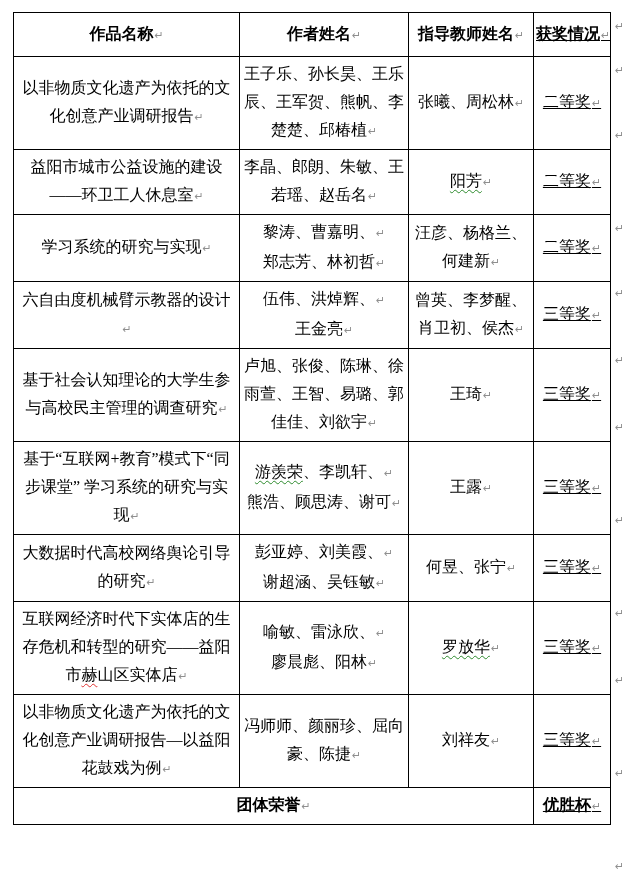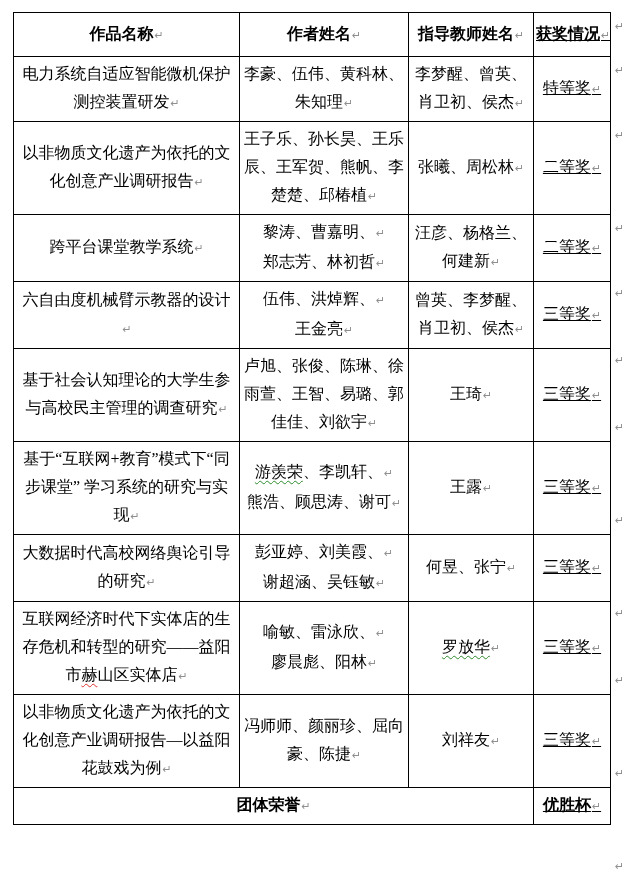--- a/index.html
+++ b/index.html
@@ -65,49 +65,49 @@
       <tr>
         <th><span>作品名称</span><span class="pmark">↵</span></th>
         <th><span>作者姓名</span><span class="pmark">↵</span></th>
         <th><span>指导教师姓名</span><span class="pmark">↵</span></th>
         <th class="award"><span>获奖情况</span><span class="pmark">↵</span></th>
       </tr>
     </thead>
     <tbody>
         <tr>
           <td class="title">
-            <div><span>电力系统自适应智能微机保护测控装置研发</span><span class="pmark">↵</span></div>
-          </td>
-          <td class="authors">
-            <div><span>李豪、伍伟、黄科林、朱知理</span><span class="pmark">↵</span></div>
-          </td>
-          <td class="teachers">
-            <div><span>李梦醒、曾英、肖卫初、侯杰</span><span class="pmark">↵</span></div>
-          </td>
-          <td class="award">
-            <div><span>特等奖</span><span class="pmark">↵</span></div>
-          </td>
-        </tr>
-        <tr>
-          <td class="title">
             <div><span>以非物质文化遗产为依托的文化创意产业调研报告</span><span class="pmark">↵</span></div>
           </td>
           <td class="authors">
             <div><span>王子乐、孙长昊、王乐辰、王军贺、熊帆、李楚楚、邱椿植</span><span class="pmark">↵</span></div>
           </td>
           <td class="teachers">
             <div><span>张曦、周松林</span><span class="pmark">↵</span></div>
           </td>
           <td class="award">
             <div><span>二等奖</span><span class="pmark">↵</span></div>
           </td>
         </tr>
         <tr>
           <td class="title">
-            <div><span>跨平台课堂教学系统</span><span class="pmark">↵</span></div>
+            <div><span>益阳市城市公益设施的建设——环卫工人休息室</span><span class="pmark">↵</span></div>
+          </td>
+          <td class="authors">
+            <div><span>李晶、郎朗、朱敏、王若瑶、赵岳名</span><span class="pmark">↵</span></div>
+          </td>
+          <td class="teachers">
+            <div><span class="sq-green">阳芳</span><span class="pmark">↵</span></div>
+          </td>
+          <td class="award">
+            <div><span>二等奖</span><span class="pmark">↵</span></div>
+          </td>
+        </tr>
+        <tr>
+          <td class="title">
+            <div><span>学习系统的研究与实现</span><span class="pmark">↵</span></div>
           </td>
           <td class="authors">
             <div><span>黎涛、曹嘉明、</span><span class="pmark">↵</span></div>
             <div><span>郑志芳、林初哲</span><span class="pmark">↵</span></div>
           </td>
           <td class="teachers">
             <div><span>汪彦、杨格兰、何建新</span><span class="pmark">↵</span></div>
           </td>
           <td class="award">
             <div><span>二等奖</span><span class="pmark">↵</span></div>

